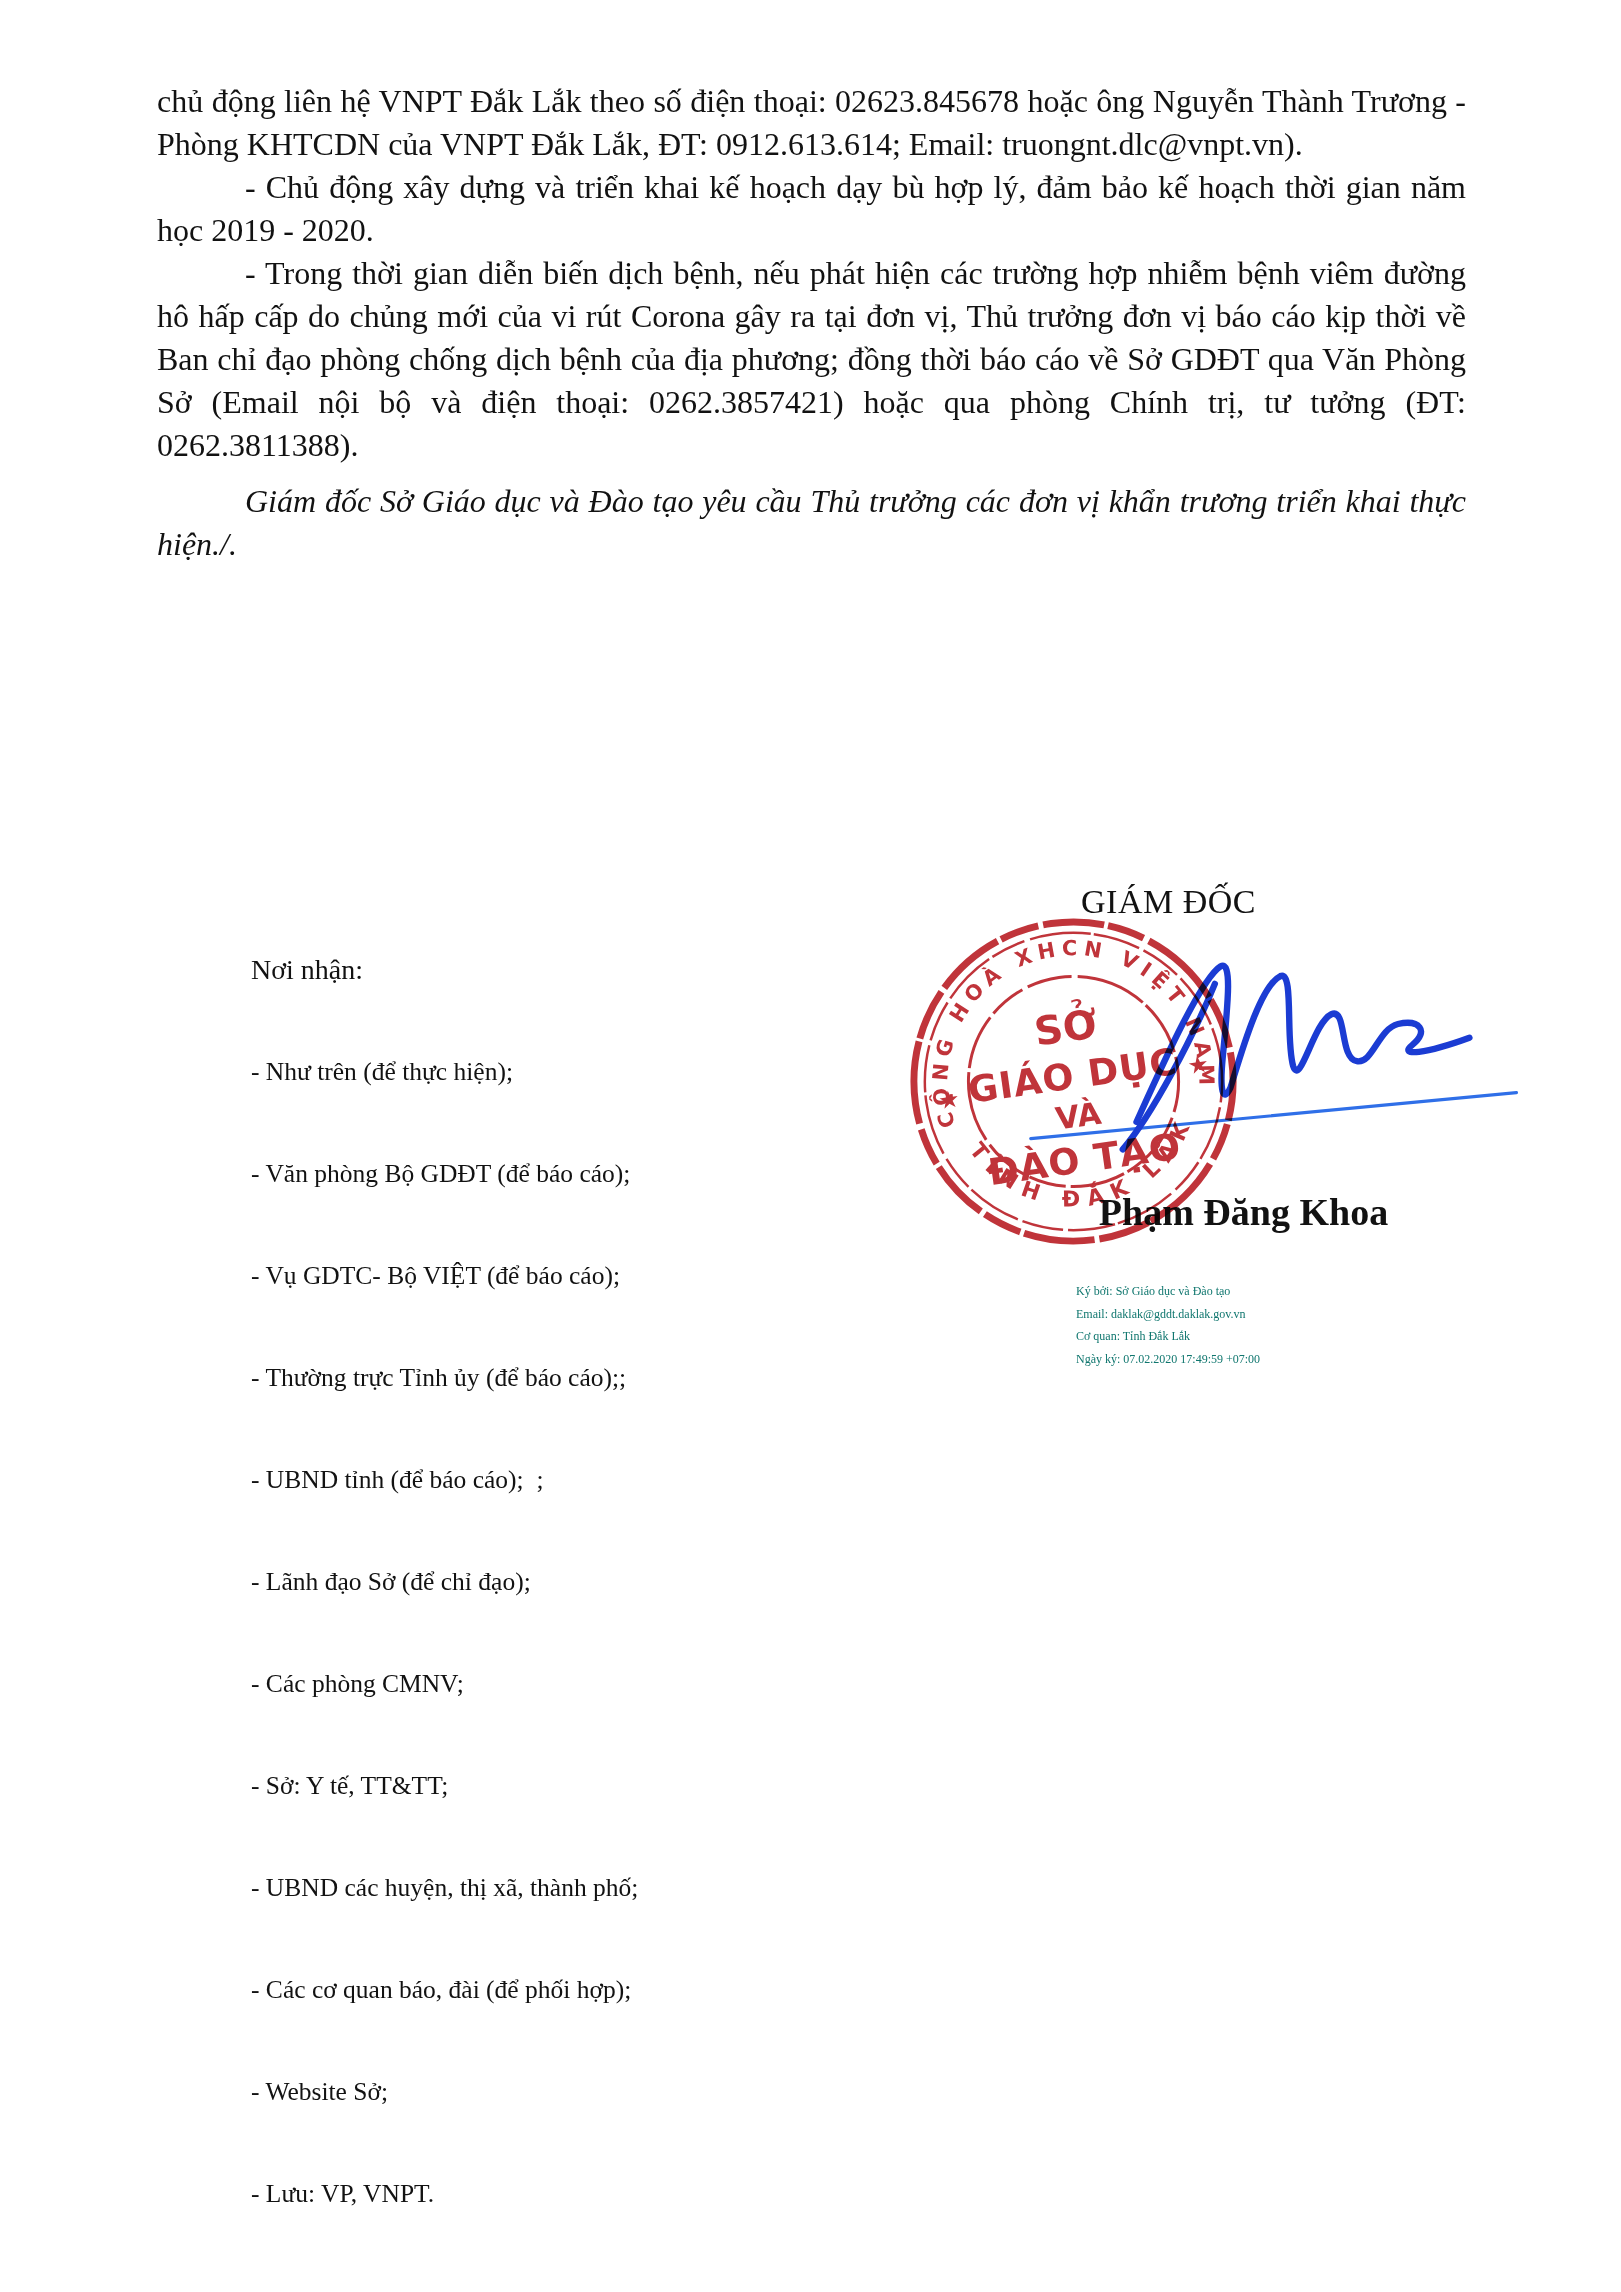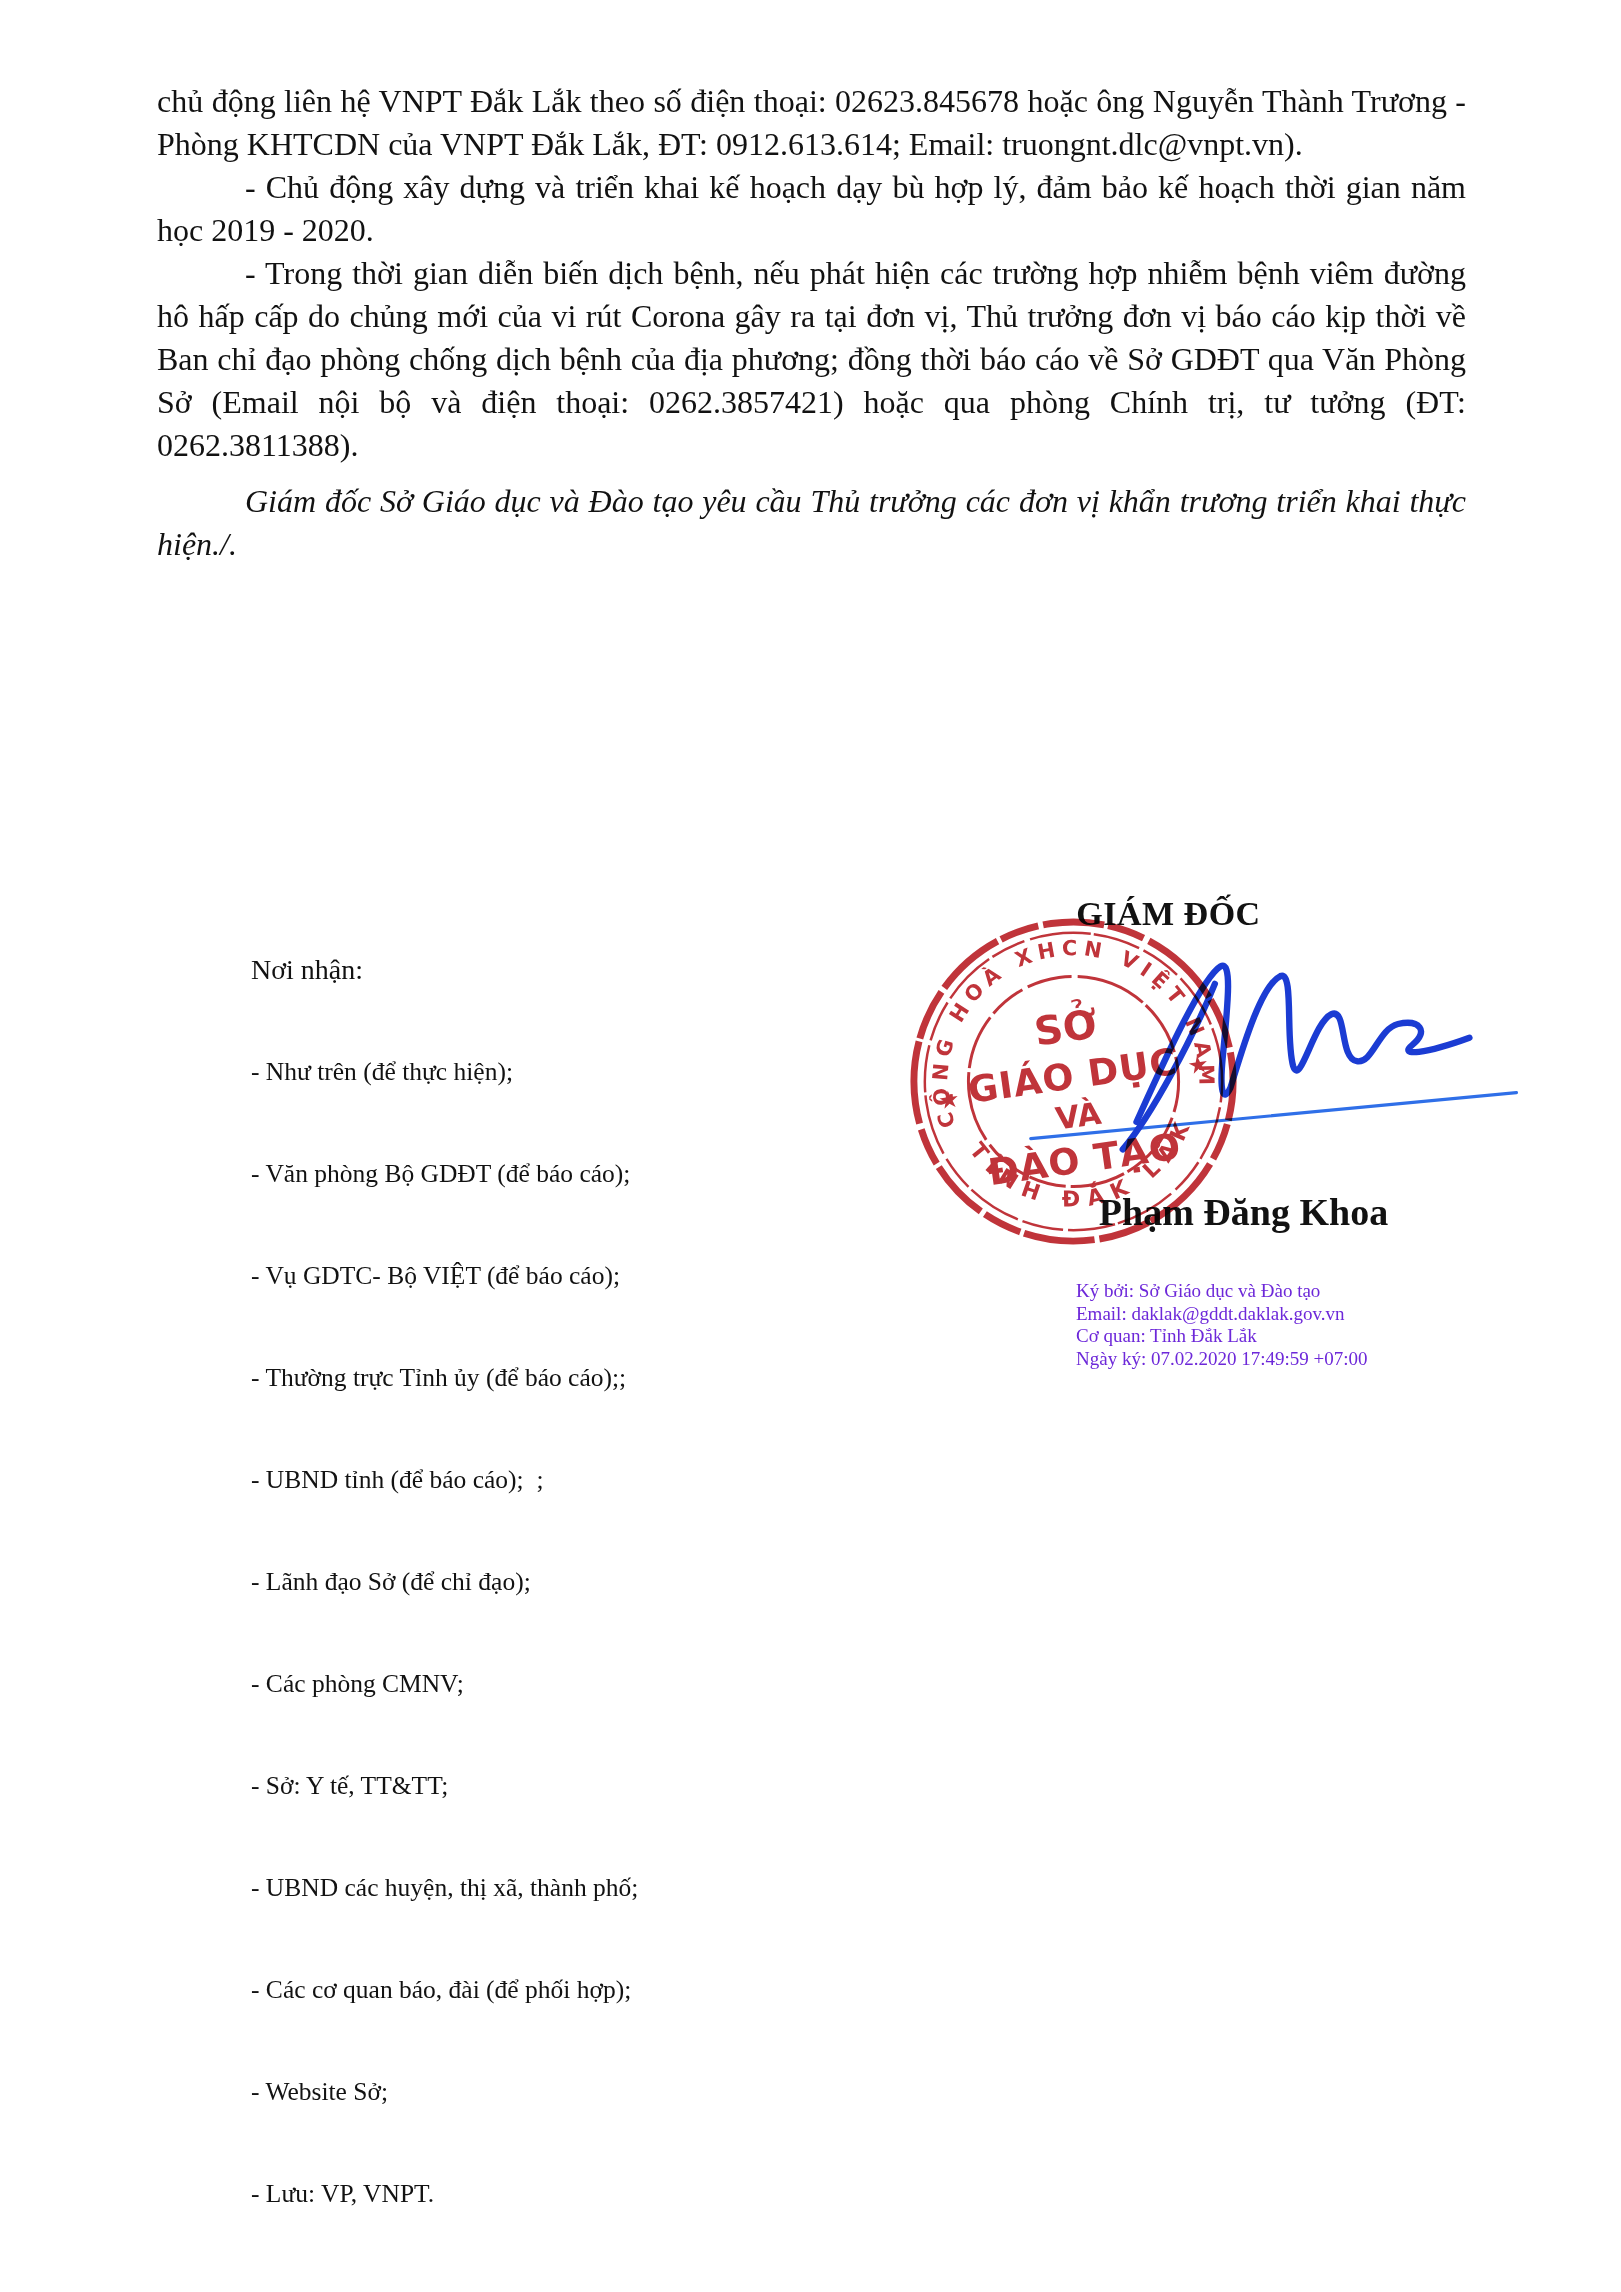--- a/index.html
+++ b/index.html
@@ -18,29 +18,29 @@
   .para{margin:0;text-indent:88px;}
   .para.no-indent{text-indent:0;}
   .para.closing{margin-top:12.7px;font-style:italic;}
   .recipients{
     position:absolute;left:251px;top:885px;
     font-size:25.5px;line-height:34px;white-space:pre;
   }
   .recipients .label{font-size:28px;}
   .director-title{
     position:absolute;left:992px;top:883px;width:353px;
-    text-align:center;font-size:34px;font-weight:bold;letter-spacing:0.5px;margin-top:12px;
+    text-align:center;font-size:34px;font-weight:normal;letter-spacing:0.5px;
   }
   .signer-name{
     position:absolute;left:1066px;top:1190px;width:355px;
     text-align:center;font-size:38px;font-weight:bold;
   }
   .digital-info{
     position:absolute;left:1076px;top:1280px;
-    font-size:19px;line-height:22.5px;color:#6d28d9;
+    font-size:12px;line-height:22.5px;color:#0f766e;
   }
   .stamp{
     position:absolute;left:905px;top:913px;width:337px;height:337px;
     mix-blend-mode:multiply;opacity:.93;
   }
   .signature-svg{
     position:absolute;left:970px;top:921px;width:568px;height:255px;
     mix-blend-mode:multiply;
   }
 </style>

